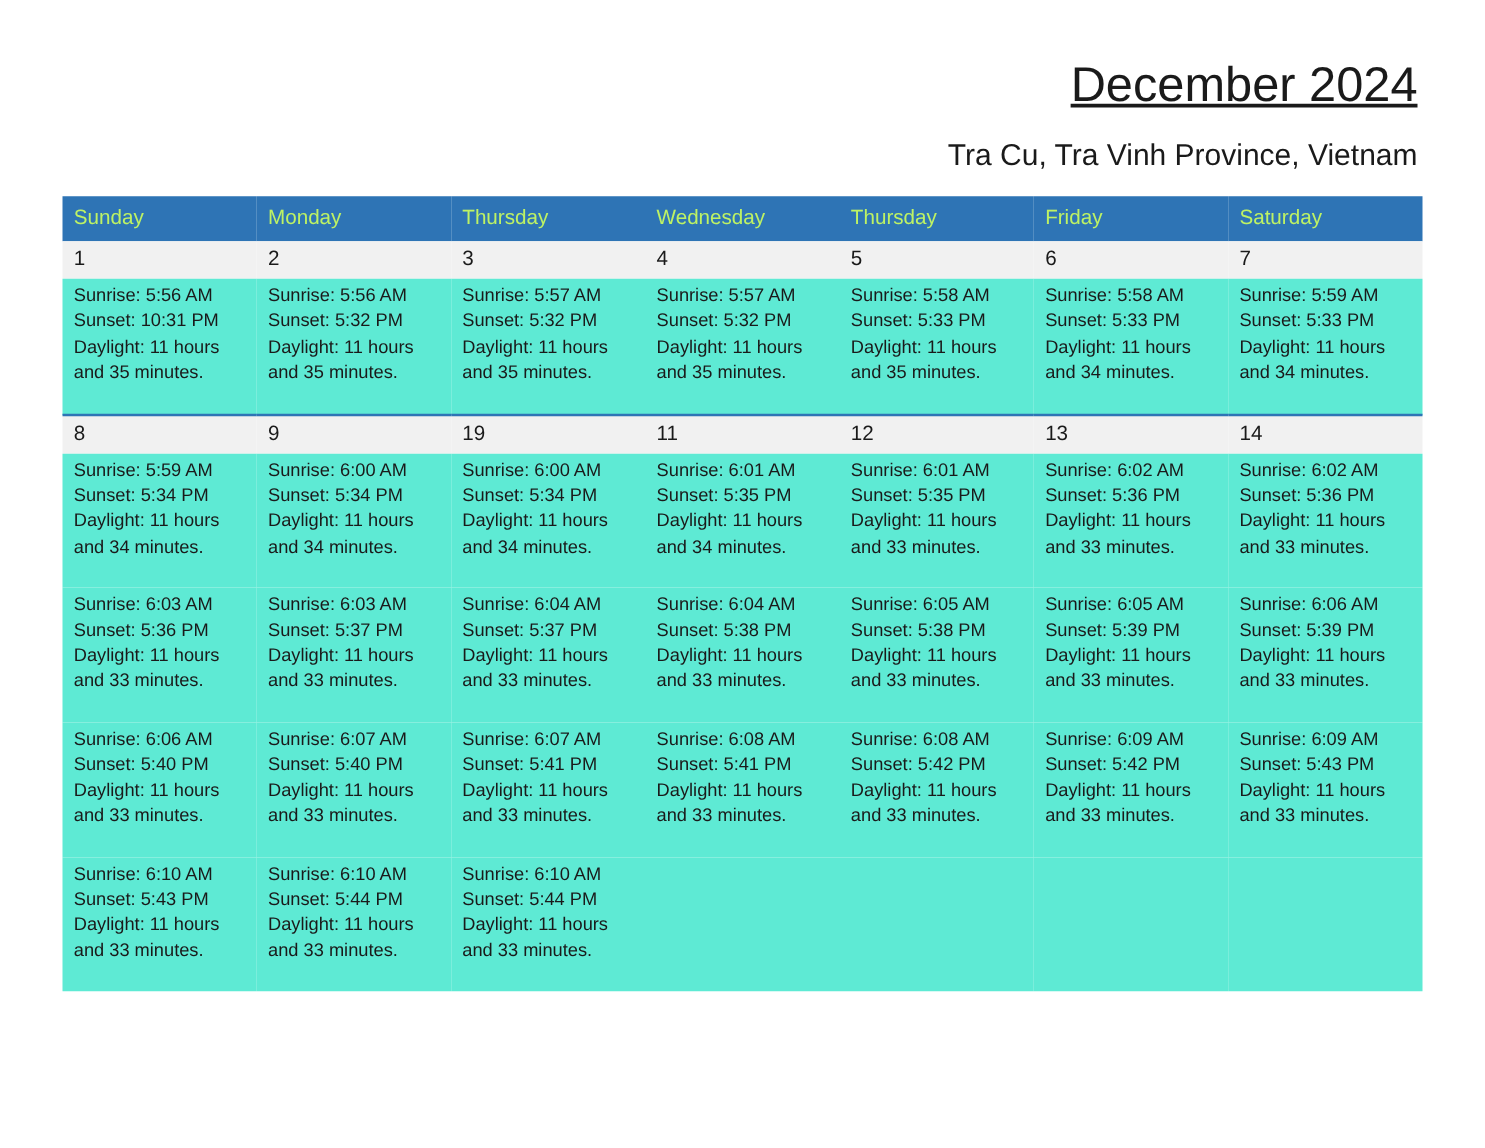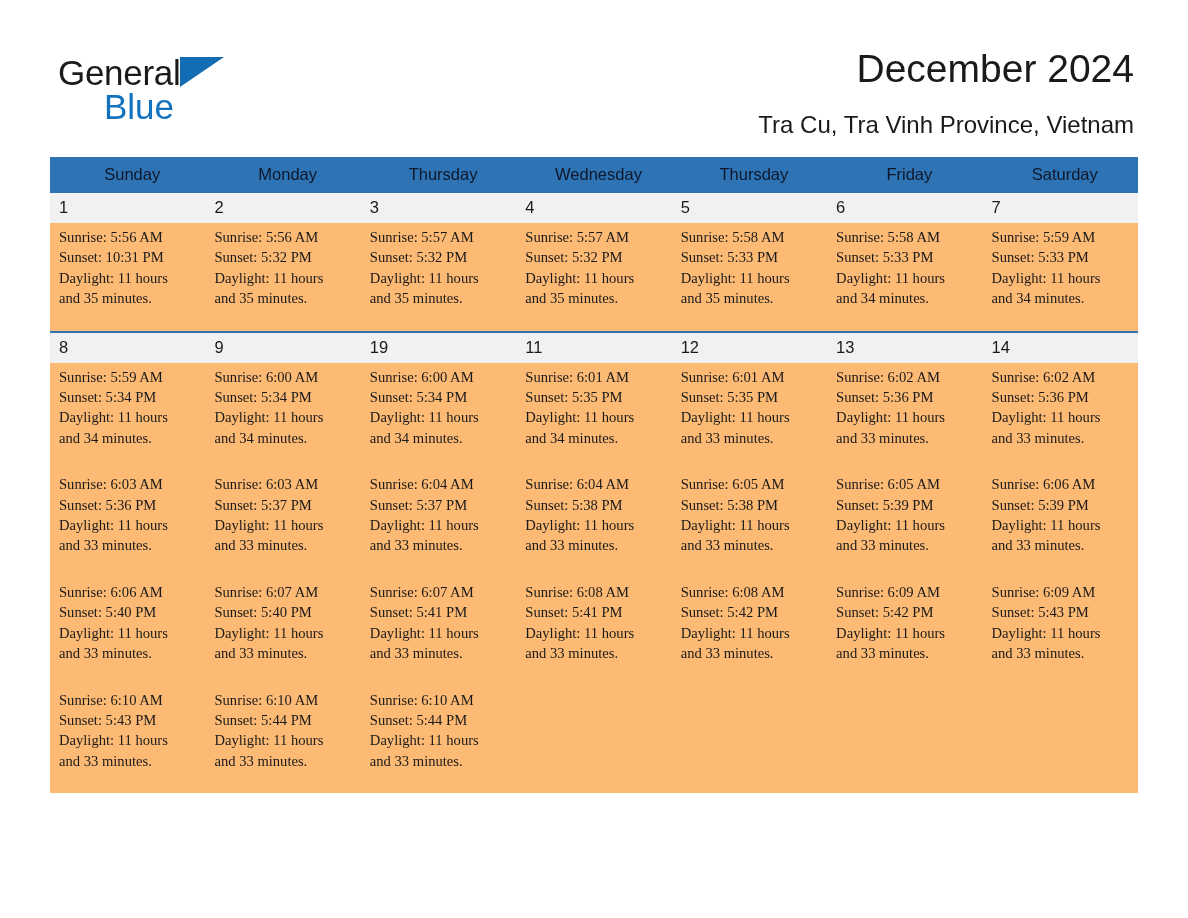--- a/index.html
+++ b/index.html
@@ -70,20 +70,21 @@
     top: 0;
     text-align: right;
   }
   .cal-title {
     font-size: 39px;
     line-height: 50px;
     color: #1a1a1a;
     font-weight: normal;
     margin: 0;
     white-space: nowrap;
+    text-decoration: underline;
   }
   .cal-subtitle {
     font-size: 24px;
     line-height: 34px;
     color: #1a1a1a;
     margin: 14px 0 0 0;
     font-weight: normal;
     white-space: nowrap;
   }
 
@@ -91,70 +92,63 @@
   .calendar {
     position: absolute;
     left: 50px;
     top: 157px;
     width: 1088px;
     border-collapse: collapse;
     table-layout: fixed;
   }
   .calendar th {
     background: #2e74b5;
-    color: #0f172a;
+    color: #bef264;
     font-size: 16.5px;
     font-weight: normal;
-    text-align: center;
+    text-align: left;
     padding: 8px 0 9px 9px;
     height: 18px;
     box-sizing: border-box;
   }
   .daynum-cell {
     background: #f1f1f1;
     font-size: 16.5px;
     color: #1a1a1a;
     padding: 5px 0 6px 9px;
     height: 20px;
     vertical-align: top;
     border-top: 2px solid #2e74b5;
     box-sizing: border-box;
   }
   .week-head-first .daynum-cell {
     border-top: none;
   }
   .info-cell {
-    background: #fdba74;
+    background: #5eead4;
     font-size: 14.6px;
     line-height: 20.4px;
     color: #1a1a1a;
     padding: 4px 10px 22px 9px;
     vertical-align: top;
     height: 104px;
     box-sizing: border-box;
-    font-family: Liberation Serif, serif;
   }
   .info-cell div {
     white-space: normal;
   }
   .info-empty { height: 104px; }
 </style>
 </head>
 <body>
 
 <div class="page">
 
   <div class="header">
 
-    <div class="logo">
-      <div class="logo-row1">
-        <span class="logo-general">General</span><span class="logo-tri"></span>
-      </div>
-      <div class="logo-row2">Blue</div>
-    </div>
 
     <div class="title-block">
       <h1 class="cal-title">December 2024</h1>
       <h2 class="cal-subtitle">Tra Cu, Tra Vinh Province, Vietnam</h2>
     </div>
 
   </div>
 
   <table class="calendar">
     <thead>

